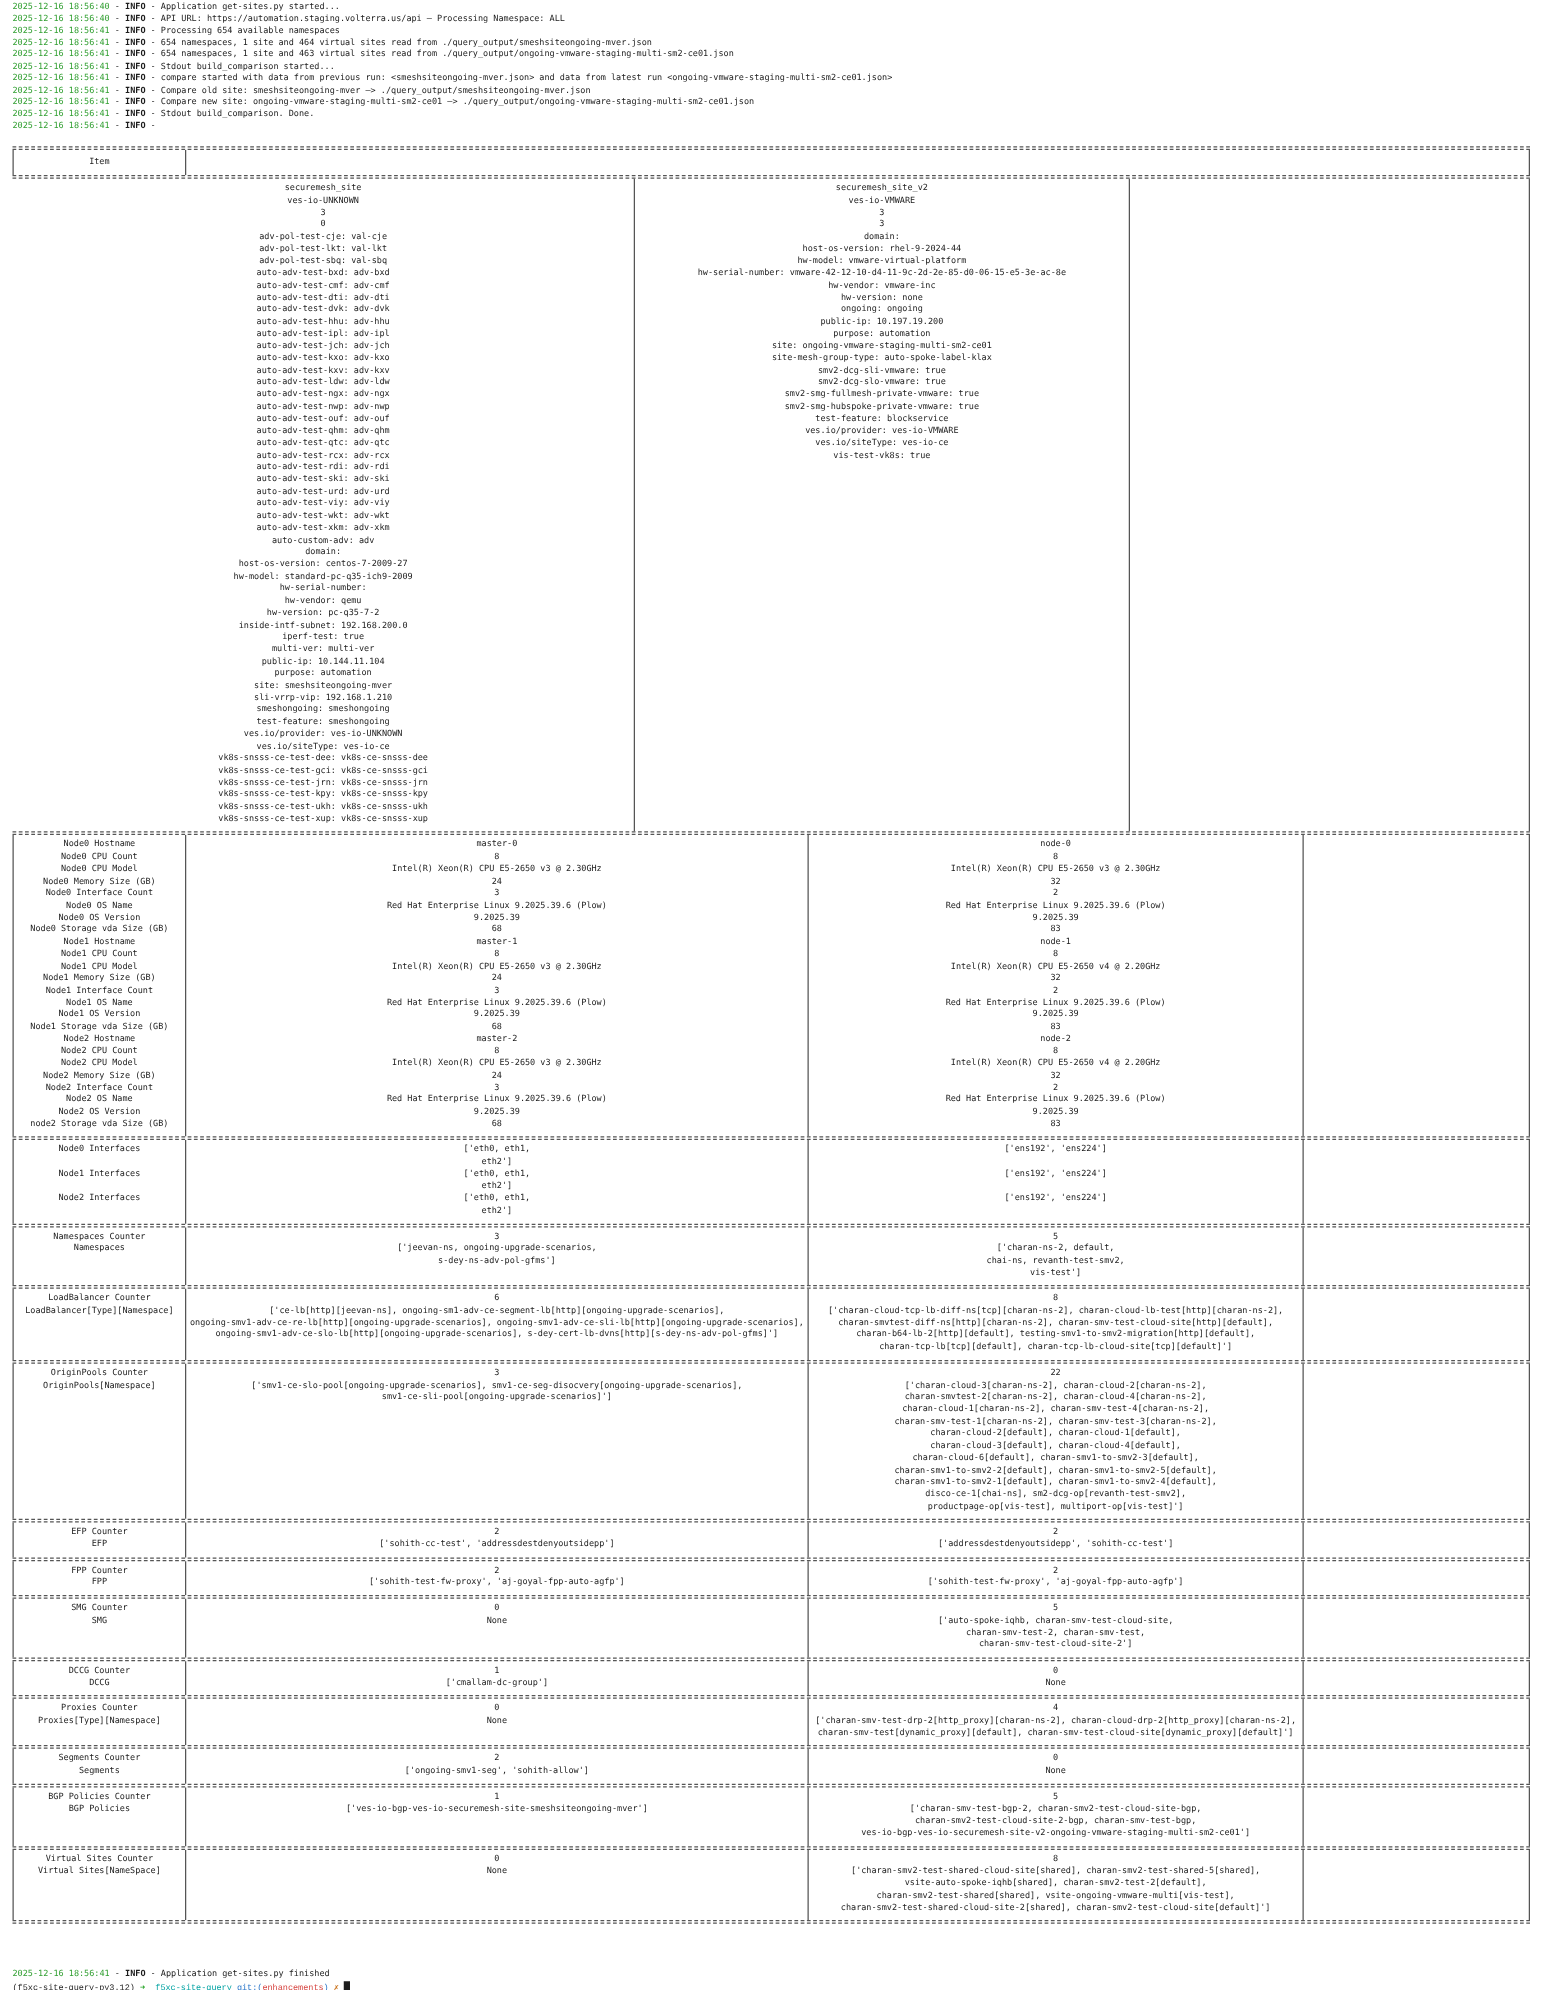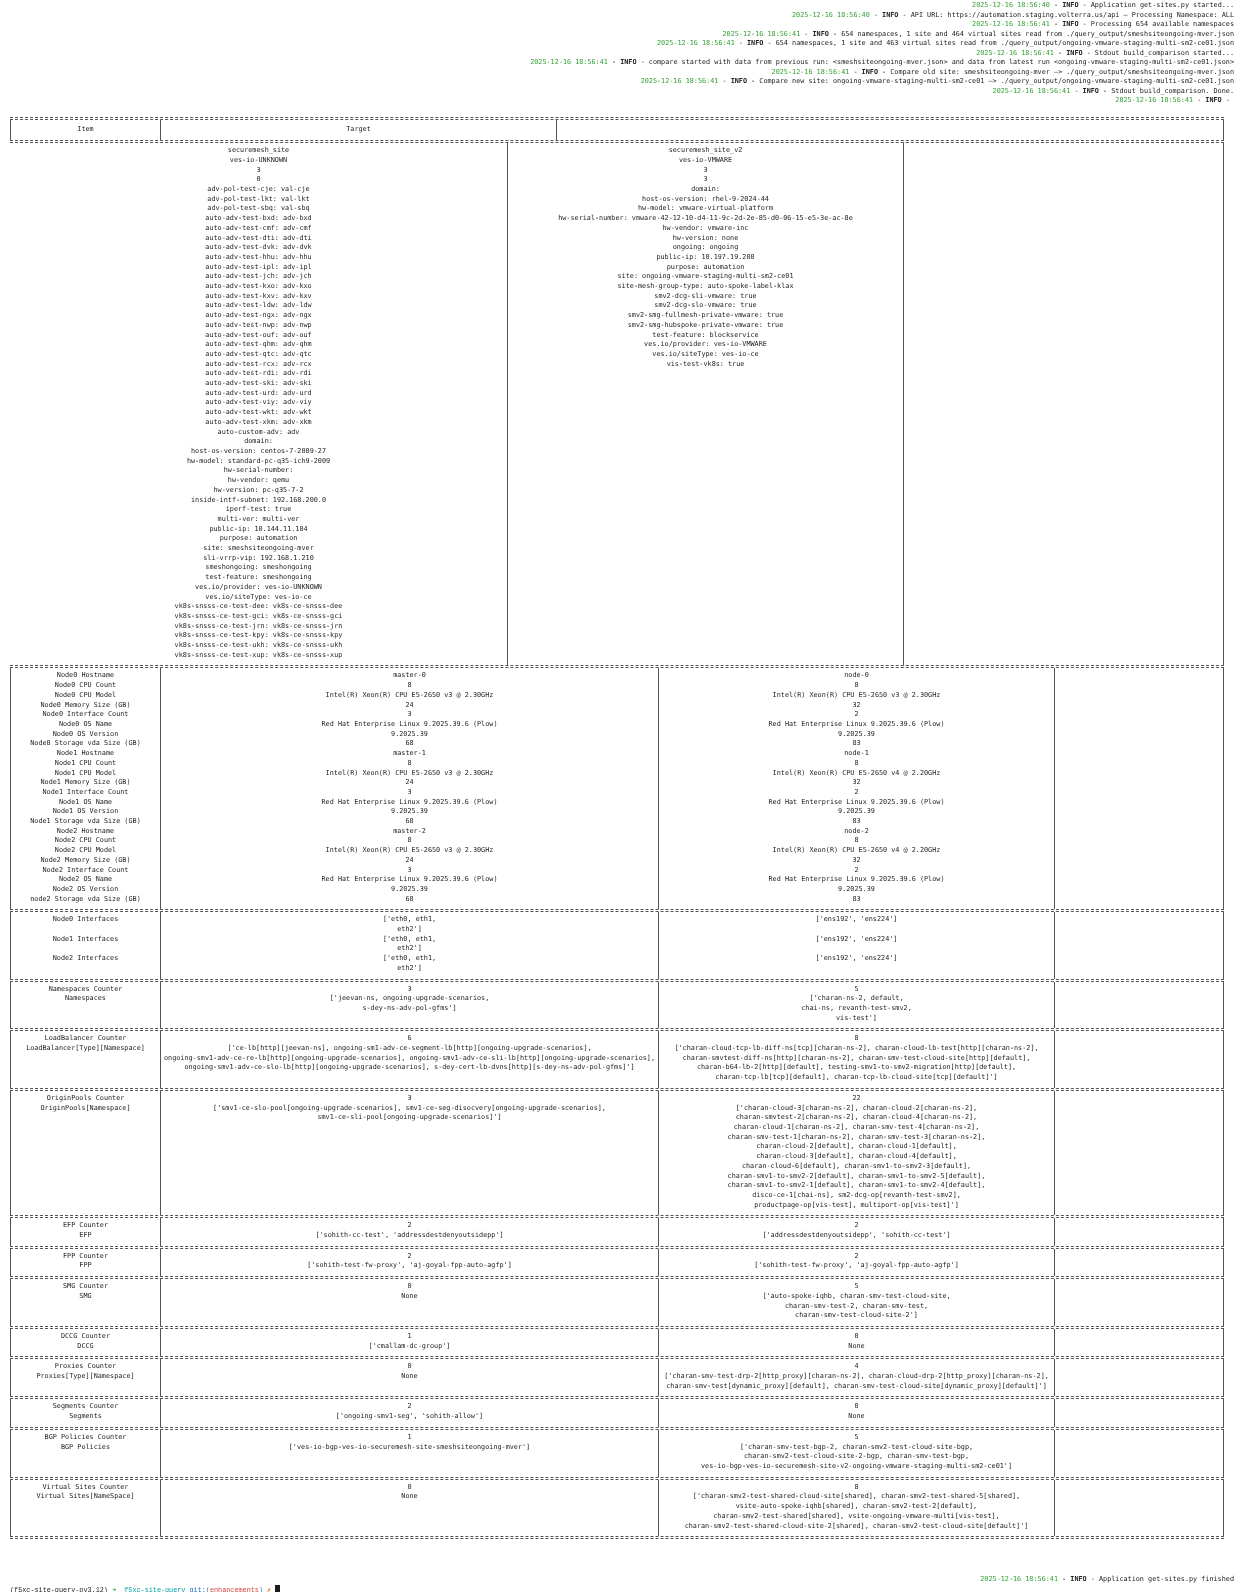--- a/index.html
+++ b/index.html
@@ -2,29 +2,29 @@
 <html><head>
 <meta charset="utf-8">
 <style>
   html,body{margin:0;padding:0;background:#ffffff;}
   body{
     width:1234px;height:1592px;overflow:hidden;
     color:#1c1c1c;
     font-family:"DejaVu Sans Mono","Liberation Mono",monospace;
     font-size:6.8px;
   }
-  .logs{padding:1px 0 0 10px;line-height:9.5px;white-space:pre;text-align:right;}
+  .logs{padding:1px 0 0 10px;line-height:9.5px;white-space:pre;}
   .log-line{white-space:pre;}
   .ts{color:#33a033;}
   .lvl{font-weight:bold;}
   .tablewrap{margin:11px 10px 0 10px;}
   .hsep{height:1px;border-top:1px dashed #555;border-bottom:1px dashed #555;}
   .trow{display:flex;align-items:stretch;}
   .cell{box-sizing:border-box;padding:3px 2px 5px 2px;line-height:9.7px;text-align:center;border-right:1px solid #555;overflow:hidden;}
-  .c0{width:151px;border-left:1px solid #555;}
+  .c0{width:139px;border-left:1px solid #555;}
   .c1{width:498px;}
   .c2{width:396px;}
   .c3{flex:1;}
   .head .cell{padding:5px 2px 6px 2px;}
   .line{white-space:pre;}
   .bottom{padding:8px 0 0 10px;line-height:9.5px;margin-top:28px;}
   .prompt-line{padding:0 0 0 10px;line-height:9.5px;white-space:pre;font-family:Liberation Mono, monospace;}
   .arrow{color:#2aa52a;font-weight:bold;}
   .dir{color:#00a2a2;}
   .gitp{color:#2472c8;}
@@ -36,23 +36,20 @@
 <body>
 
 <div class="screen">
   <div id="top-logs" class="logs"><div class="log-line"><span class="ts">2025-12-16 18:56:40</span> - <span class="lvl">INFO</span><span> - Application get-sites.py started...</span></div><div class="log-line"><span class="ts">2025-12-16 18:56:40</span> - <span class="lvl">INFO</span><span> - API URL: https://automation.staging.volterra.us/api — Processing Namespace: ALL</span></div><div class="log-line"><span class="ts">2025-12-16 18:56:41</span> - <span class="lvl">INFO</span><span> - Processing 654 available namespaces</span></div><div class="log-line"><span class="ts">2025-12-16 18:56:41</span> - <span class="lvl">INFO</span><span> - 654 namespaces, 1 site and 464 virtual sites read from ./query_output/smeshsiteongoing-mver.json</span></div><div class="log-line"><span class="ts">2025-12-16 18:56:41</span> - <span class="lvl">INFO</span><span> - 654 namespaces, 1 site and 463 virtual sites read from ./query_output/ongoing-vmware-staging-multi-sm2-ce01.json</span></div><div class="log-line"><span class="ts">2025-12-16 18:56:41</span> - <span class="lvl">INFO</span><span> - Stdout build_comparison started...</span></div><div class="log-line"><span class="ts">2025-12-16 18:56:41</span> - <span class="lvl">INFO</span><span> - compare started with data from previous run: &lt;smeshsiteongoing-mver.json&gt; and data from latest run &lt;ongoing-vmware-staging-multi-sm2-ce01.json&gt;</span></div><div class="log-line"><span class="ts">2025-12-16 18:56:41</span> - <span class="lvl">INFO</span><span> - Compare old site: smeshsiteongoing-mver —&gt; ./query_output/smeshsiteongoing-mver.json</span></div><div class="log-line"><span class="ts">2025-12-16 18:56:41</span> - <span class="lvl">INFO</span><span> - Compare new site: ongoing-vmware-staging-multi-sm2-ce01 —&gt; ./query_output/ongoing-vmware-staging-multi-sm2-ce01.json</span></div><div class="log-line"><span class="ts">2025-12-16 18:56:41</span> - <span class="lvl">INFO</span><span> - Stdout build_comparison. Done.</span></div><div class="log-line"><span class="ts">2025-12-16 18:56:41</span> - <span class="lvl">INFO</span><span> - </span></div></div>
 
   <div id="cmp-table" class="tablewrap">
       <div class="hsep"></div>
       <div class="trow head">
         <div class="cell c0">
           <div class="line">Item</div>
-        </div>
-        <div class="cell c2">
-          <div class="line">Target</div>
         </div>
         <div class="cell c3">
           <div class="line">&nbsp;</div>
         </div>
       </div>
       <div class="hsep"></div>
       <div class="trow">
         <div class="cell c1">
           <div class="line">securemesh_site</div>
           <div class="line">ves-io-UNKNOWN</div>

